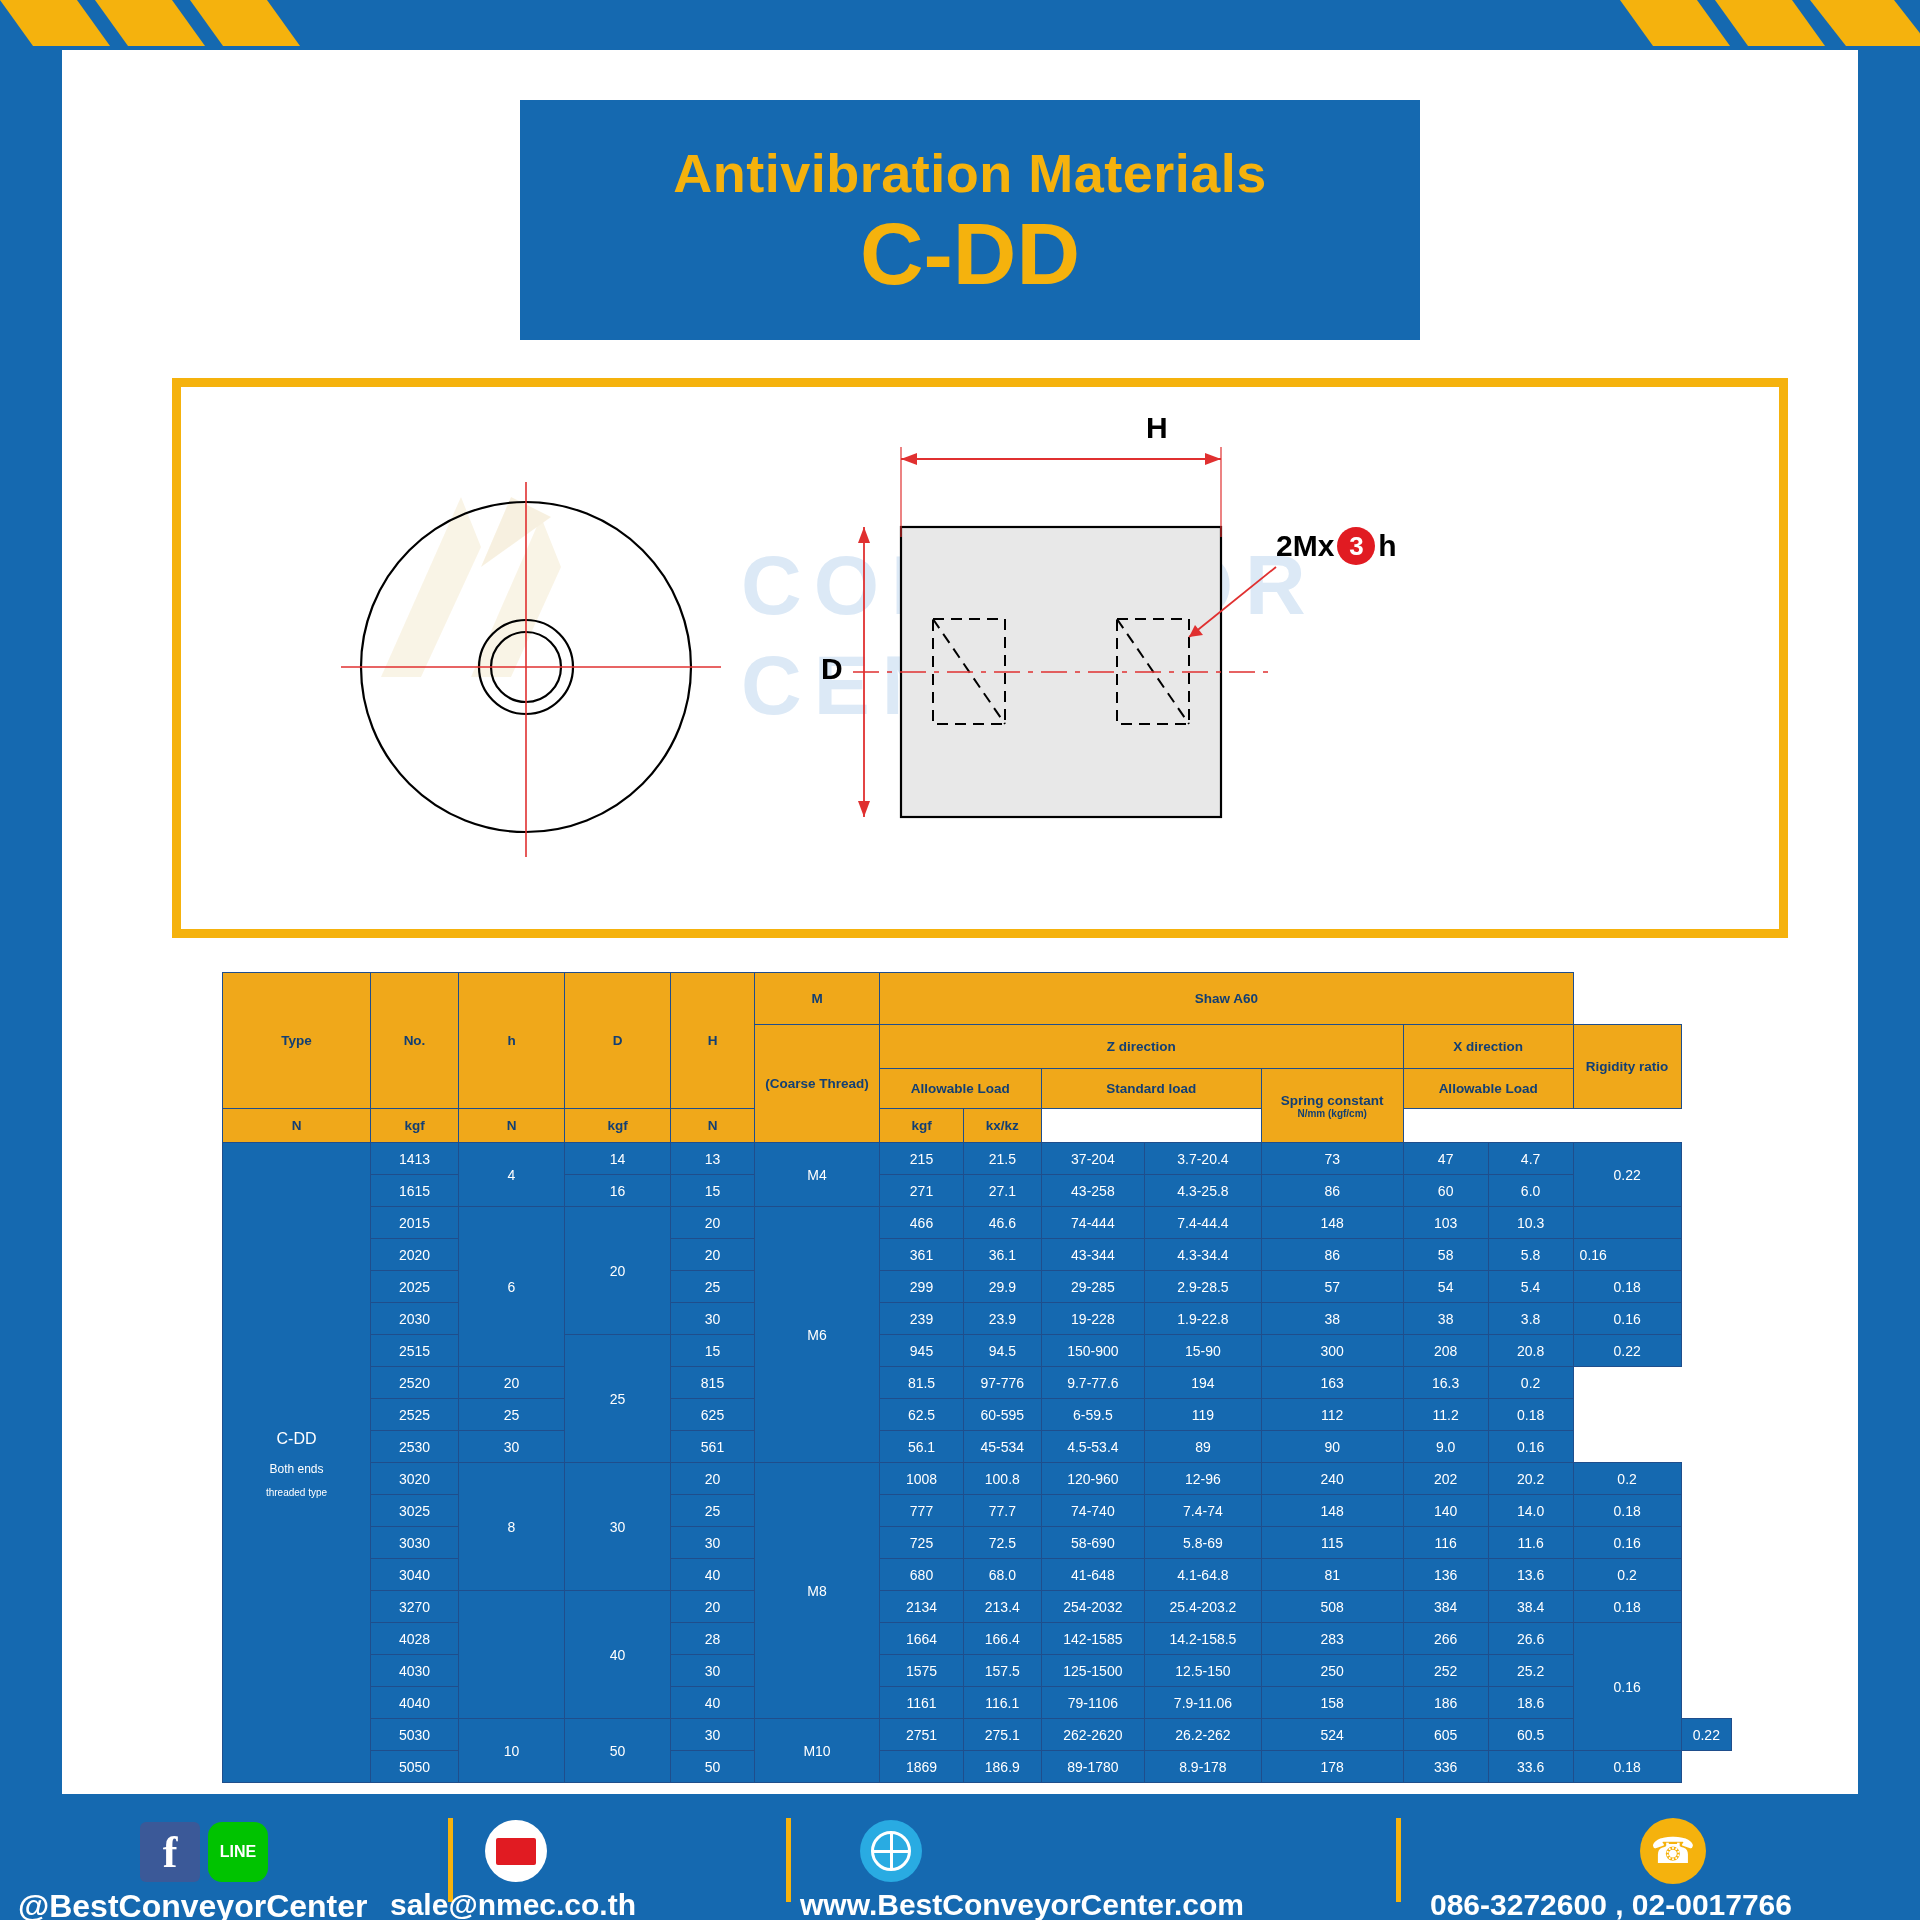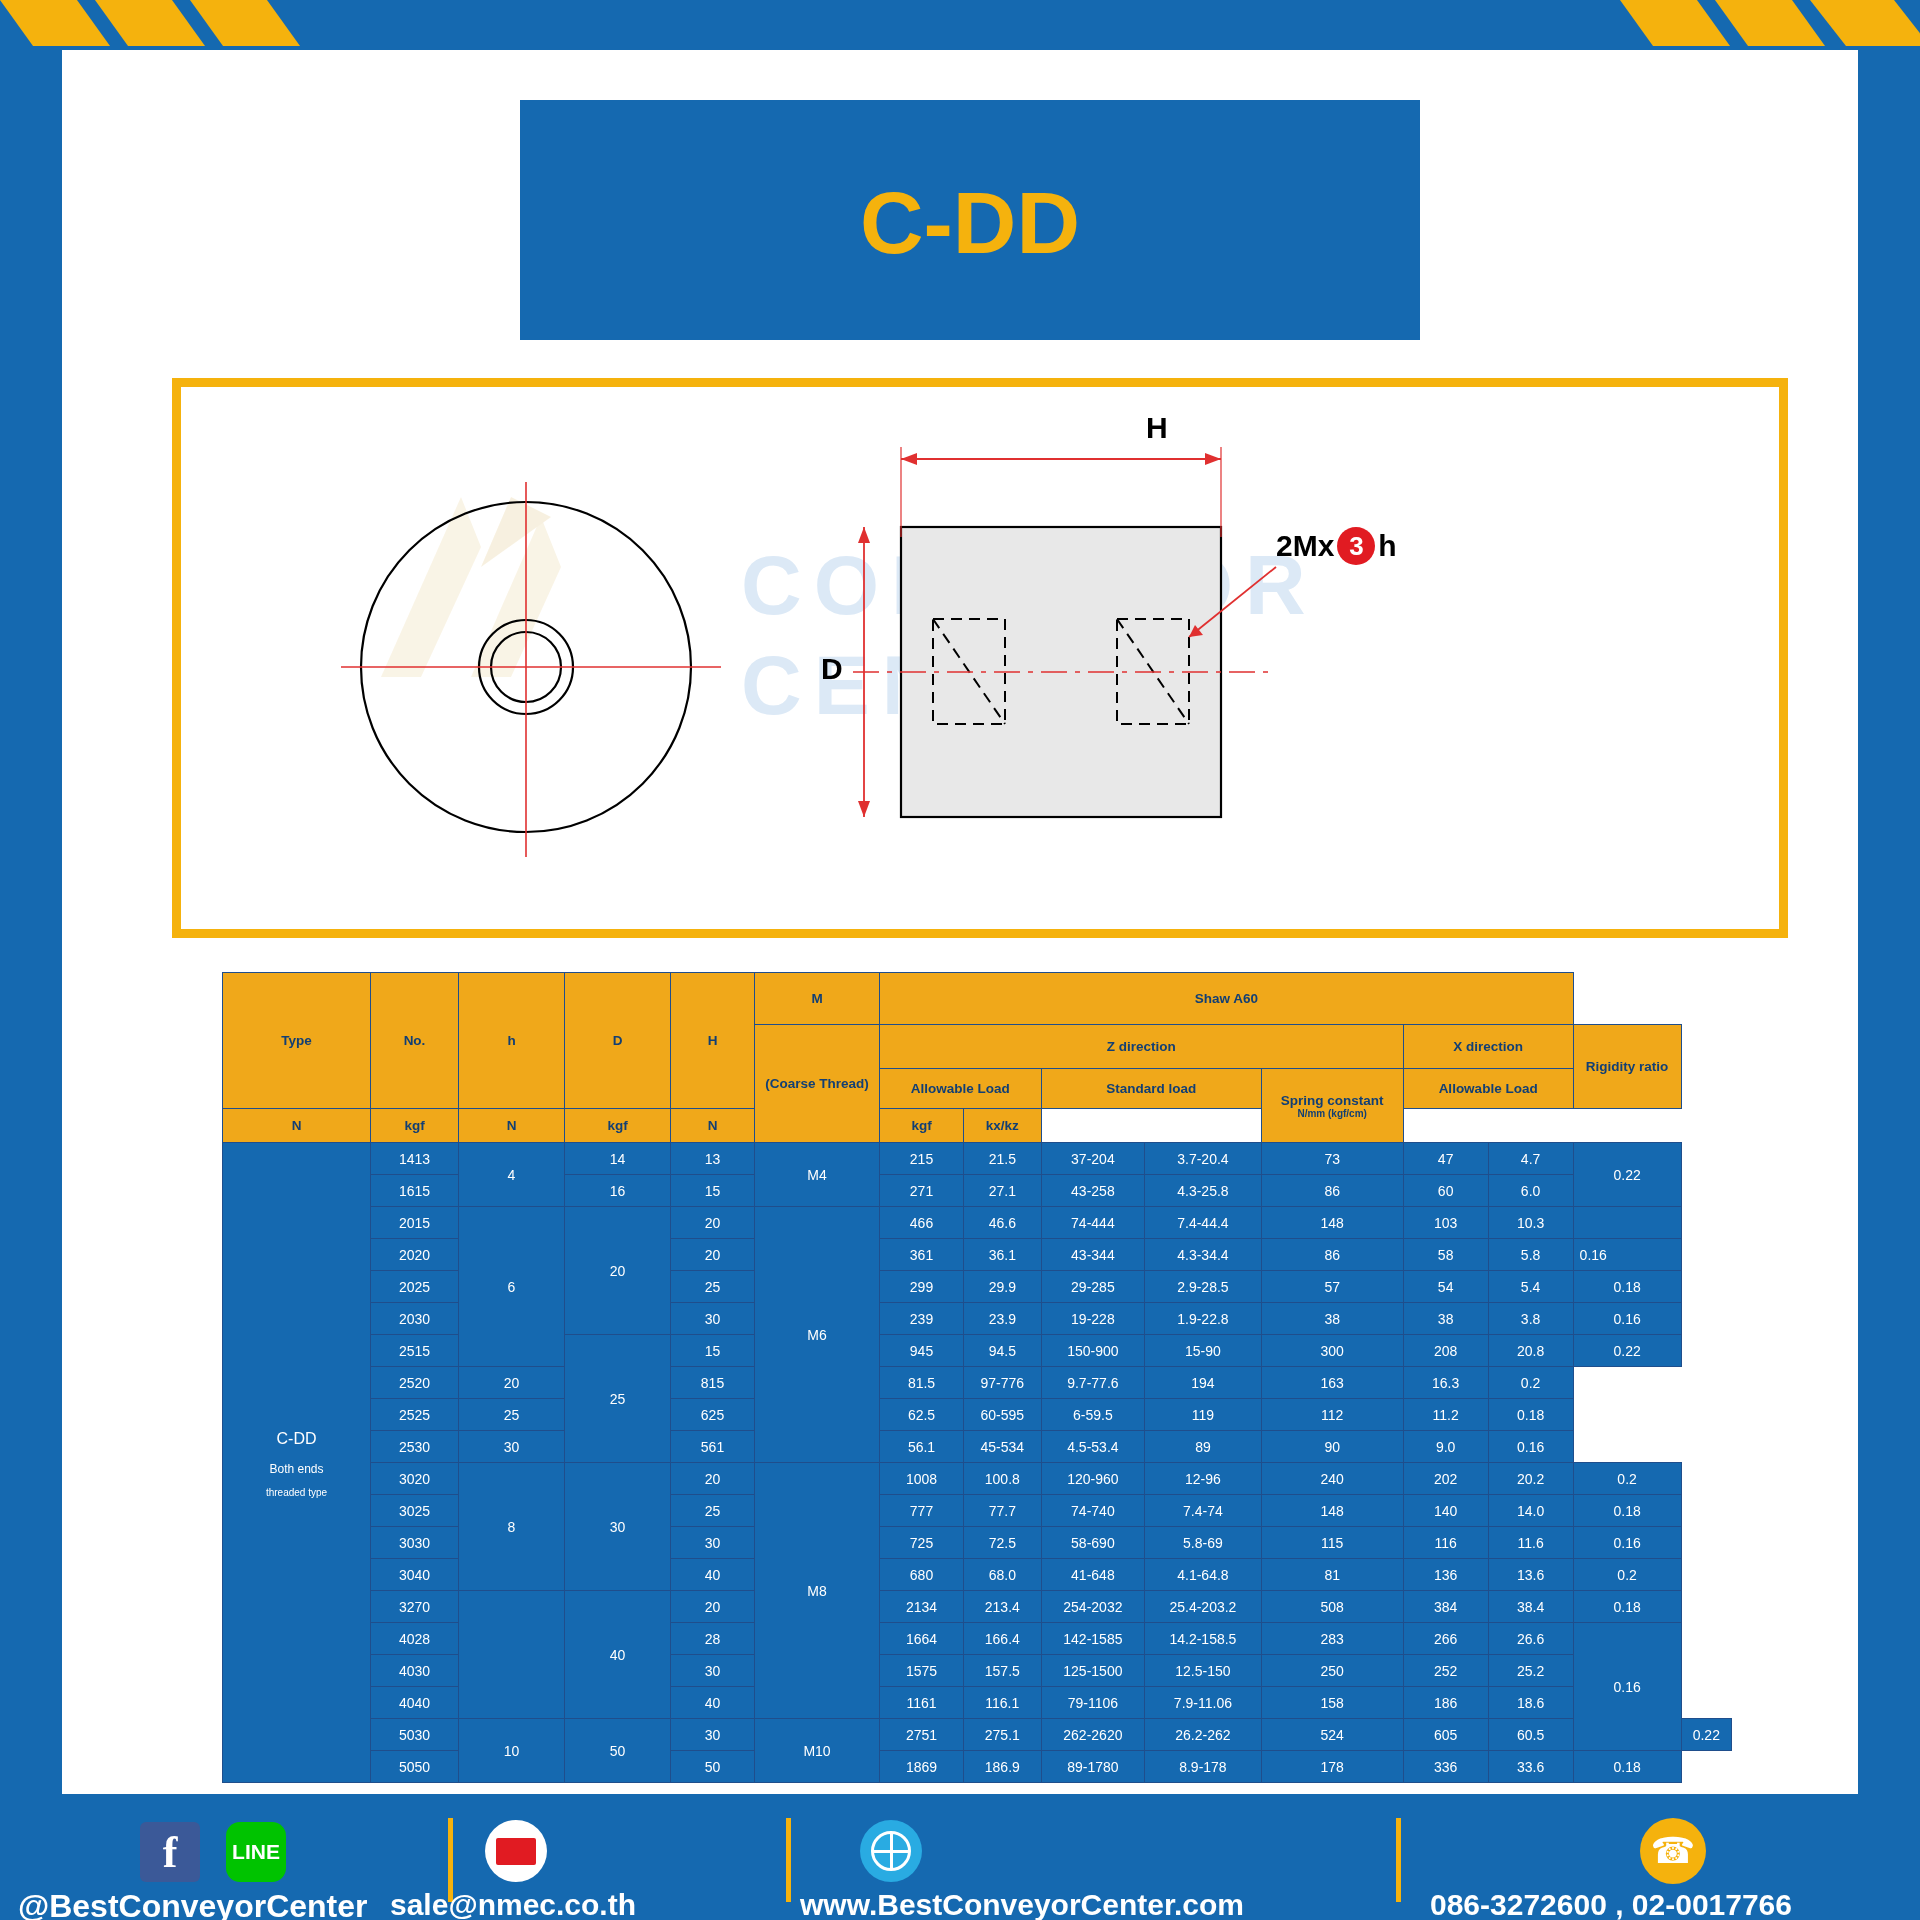--- a/index.html
+++ b/index.html
@@ -75,20 +75,21 @@
     <div class="chev b"></div>
     <div class="chev c"></div>
     <div class="chev d"></div>
     <div class="chev e"></div>
     <div class="chev f"></div>
   </div>
 
   <div class="white-sheet"></div>
 
   <div class="title-box">
+    <div class="title-1">Antivibration Materials</div>
     <div class="title-2">C-DD</div>
   </div>
 
   <div class="draw-frame">
     <div class="wm">
       <div class="wm-text" style="left:560px; top:150px; font-size:84px;">CONVEYOR</div>
       <div class="wm-text" style="left:560px; top:250px; font-size:84px;">CENTER</div>
       <svg width="260" height="260" style="position:absolute;left:170px;top:70px;opacity:0.35" viewBox="0 0 260 260">
         <polygon points="30,220 110,40 130,90 70,220" fill="#f0e0b8"></polygon>
         <polygon points="120,220 190,60 210,110 160,220" fill="#f0e0b8"></polygon>
@@ -439,21 +440,21 @@
     </table>
   </div>
 
   <div class="footer">
     <div class="f-sep" style="left:448px; top:18px;"></div>
     <div class="f-sep" style="left:786px; top:18px;"></div>
     <div class="f-sep" style="left:1396px; top:18px;"></div>
 
     <div class="f-item" style="left:140px; top:22px;">
       <div style="width:60px;height:60px;background:#3b5998;border-radius:6px;display:flex;align-items:center;justify-content:center;color:#fff;font-size:44px;font-weight:bold;font-family:'Liberation Serif',serif;">f</div>
-      <div style="width:60px;height:60px;background:#00c300;border-radius:14px;display:flex;align-items:center;justify-content:center;color:#fff;font-size:21px;font-weight:bold;margin-left:26px;">LINE</div>
+      <div style="width:60px;height:60px;background:#00c300;border-radius:14px;display:flex;align-items:center;justify-content:center;color:#fff;font-size:16px;font-weight:bold;margin-left:8px;">LINE</div>
     </div>
     <div style="position:absolute;left:18px;top:88px;font-size:32px;color:#fff;font-weight:bold;">@BestConveyorCenter</div>
 
     <div class="icon-circle" style="position:absolute;left:485px;top:20px;width:62px;height:62px;background:#fff;">
       <div style="width:40px;height:27px;background:#e11b22;position:relative;border-radius:2px;"></div>
     </div>
     <div style="position:absolute;left:390px;top:88px;font-size:30px;color:#fff;font-weight:bold;">sale@nmec.co.th</div>
 
     <div class="icon-circle" style="position:absolute;left:860px;top:20px;width:62px;height:62px;background:#29abe2;">
       <div style="width:40px;height:40px;border:3px solid #fff;border-radius:50%;position:relative;">

